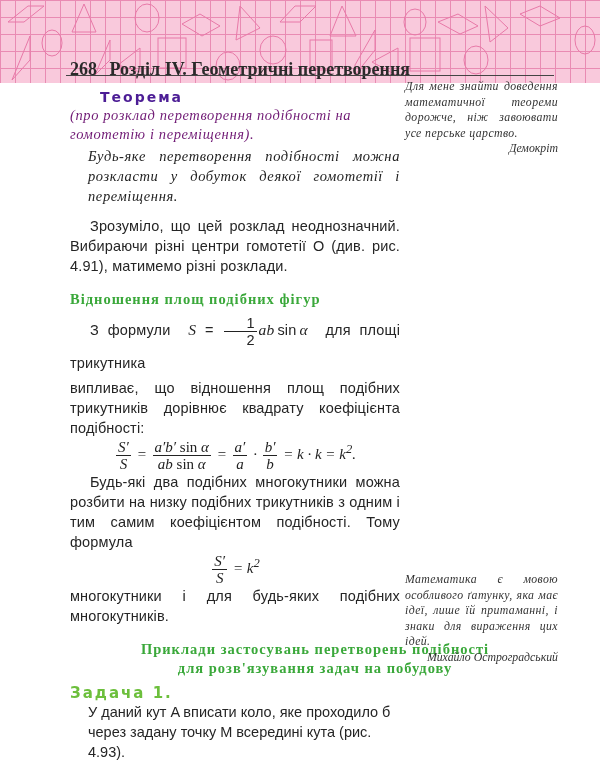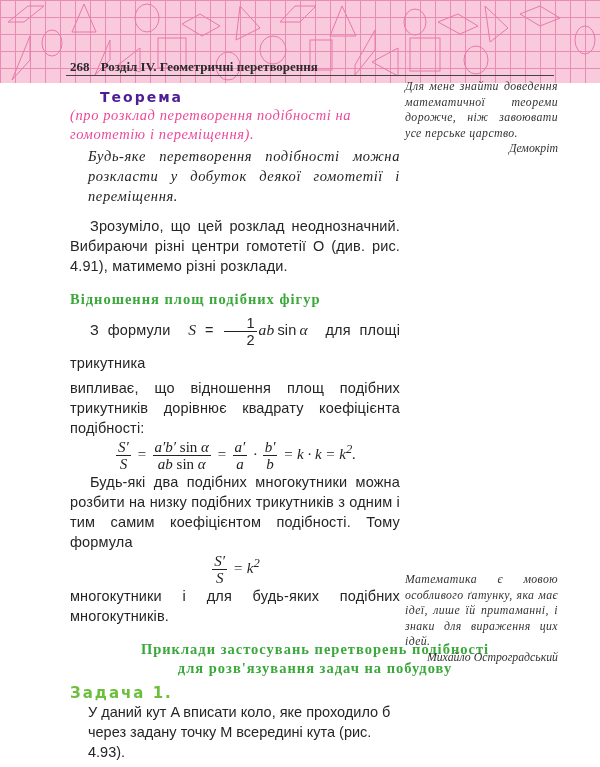--- a/index.html
+++ b/index.html
@@ -6,35 +6,35 @@
   body { width: 600px; height: 767px; position: relative; overflow: hidden;
          font-family: "Liberation Serif", "DejaVu Serif", serif; color: #222; }
 
   .header { position: absolute; left: 0; top: 0; width: 600px; height: 83px;
             background-color: #f9c9dc;
             background-image:
               linear-gradient(to right, #e98bb3 1px, transparent 1px),
               linear-gradient(to bottom, #e98bb3 1px, transparent 1px);
             background-size: 15px 17px; overflow: hidden; }
   .header svg { position: absolute; left: 0; top: 0; }
-  .running-head { position: absolute; left: 70px; top: 59px; font-size: 13px;
+  .running-head { position: absolute; left: 70px; top: 59px; font-size: 18px;
                   font-weight: bold; color: #2a2a2a; white-space: nowrap; }
   .running-head .pg { margin-right: 8px; }
   .head-rule { position: absolute; left: 66px; top: 75px; width: 488px; height: 1px;
                background: #444; }
 
   .main { position: absolute; left: 70px; top: 88px; width: 330px; }
   .side { position: absolute; left: 405px; width: 153px; font-style: italic;
           font-size: 11.8px; line-height: 15.5px; color: #333; text-align: justify;
           letter-spacing: 0.4px; }
   .side .author { text-align: right; letter-spacing: 0; }
 
   .theorem-label { color: #4c1d95; font-weight: bold; font-size: 14px;
                    letter-spacing: 2px; font-family: "DejaVu Sans", sans-serif; line-height: 18px; margin-left: 30px; }
-  .theorem-sub { color: #ec4899; font-style: italic; font-size: 14.5px; line-height: 19px;
+  .theorem-sub { color: #701a75; font-style: italic; font-size: 14.5px; line-height: 19px;
                  letter-spacing: 0.6px; margin-right: -4px; }
   .theorem-body { font-style: italic; font-size: 14.5px; line-height: 20px;
                   margin-left: 18px; letter-spacing: 0.6px; margin-top: 2px; text-align: justify; }
 
   p.txt { margin: 0; font-size: 14.5px; line-height: 20px; text-indent: 20px;
           text-align: justify; font-family: "Liberation Sans", "DejaVu Sans", sans-serif;
           letter-spacing: 0.15px; color: #252525; }
   .gap { height: 10px; }
 
   .section-title { color: #3aa83a; font-weight: bold; font-size: 14.5px;

